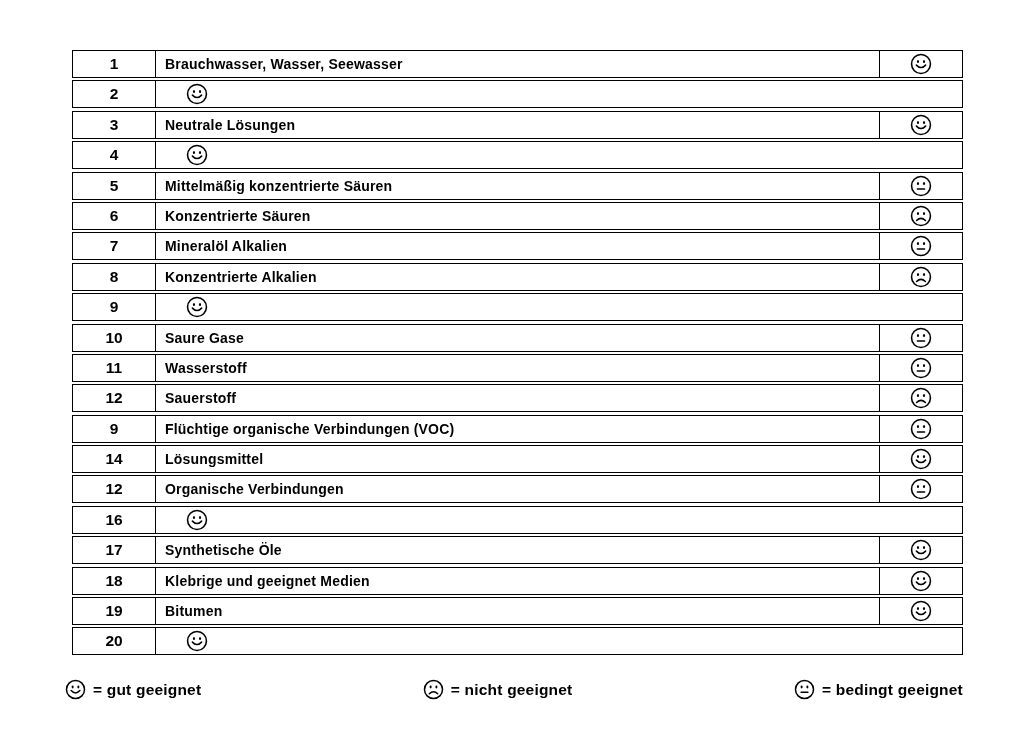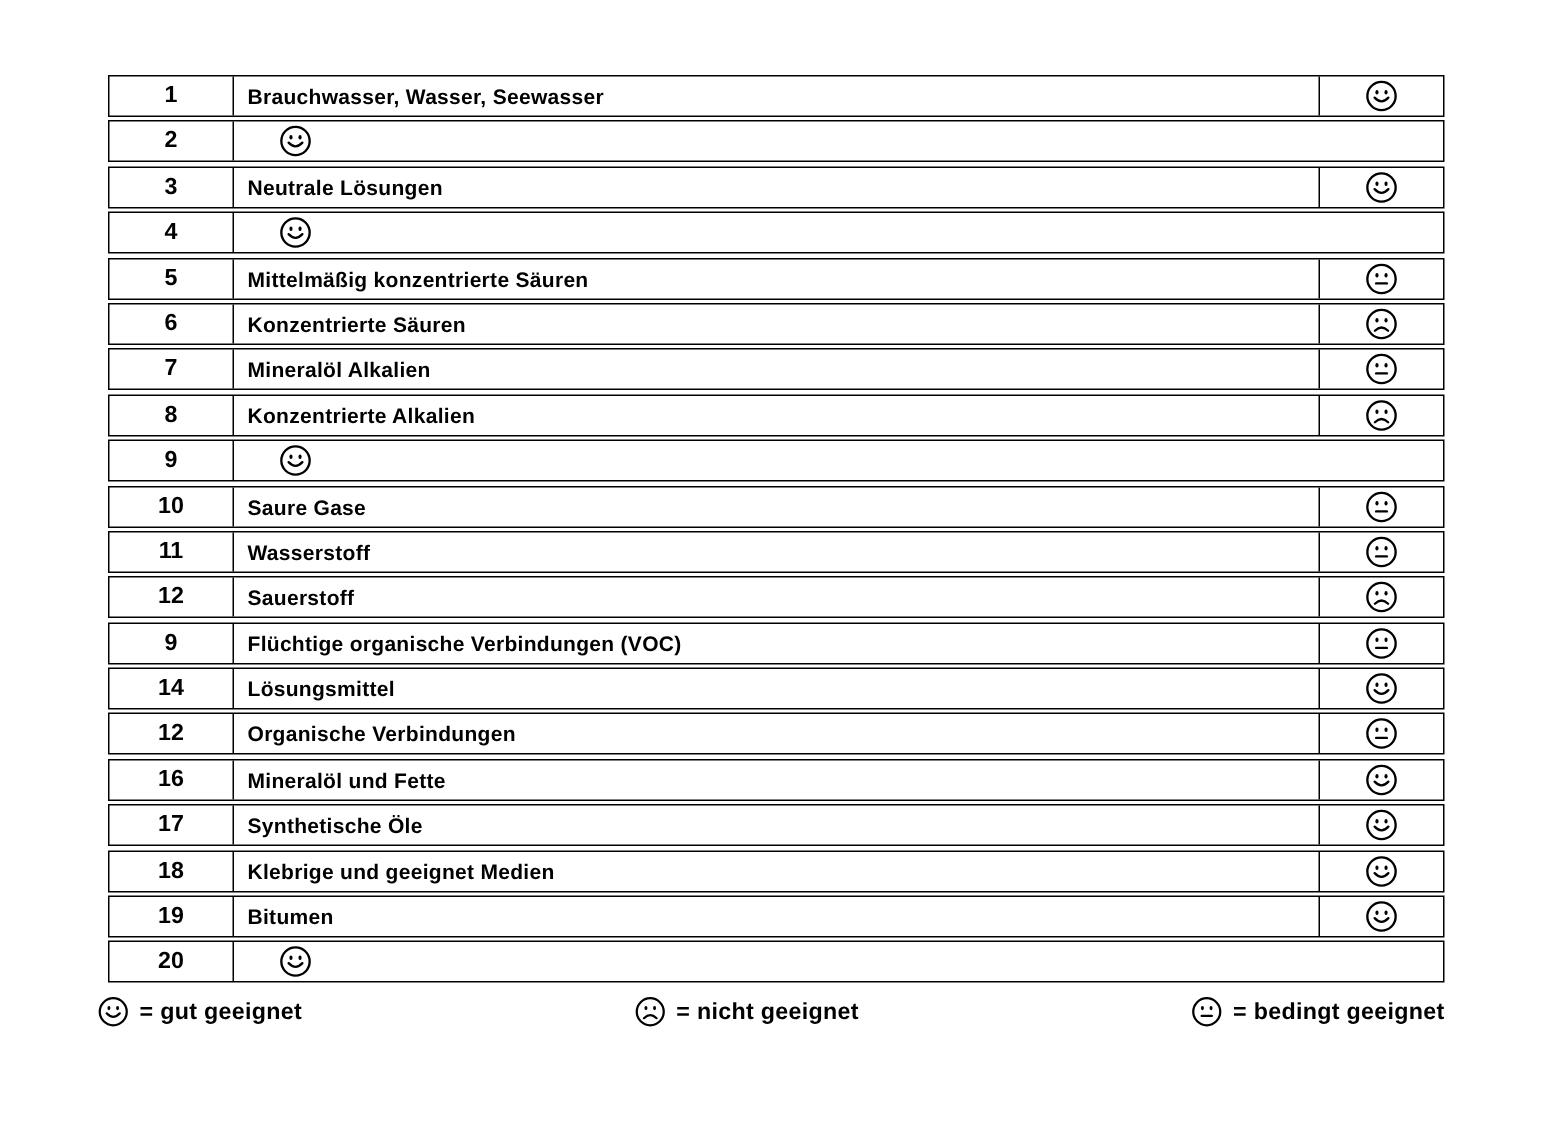--- a/index.html
+++ b/index.html
@@ -59,21 +59,21 @@
     width: 83px;
     justify-content: center;
   }
   .smiley {
     display: block;
   }
   .legend {
     position: absolute;
     left: 65px;
     right: 67px;
-    top: 664px;
+    top: 679px;
     display: flex;
     justify-content: space-between;
     align-items: center;
   }
   .legend-item {
     display: flex;
     align-items: center;
     gap: 7px;
     font-size: 15.5px;
     letter-spacing: 0.2px;
@@ -256,21 +256,20 @@
           <svg class="smiley" width="22" height="22" viewBox="0 0 24 24">
             <circle cx="12" cy="12" r="10.3" fill="none" stroke="#000" stroke-width="1.7"></circle>
             <ellipse cx="8.7" cy="9.2" rx="1.15" ry="1.65" fill="#000"></ellipse>
             <ellipse cx="15.3" cy="9.2" rx="1.15" ry="1.65" fill="#000"></ellipse>
             <line x1="8.1" y1="15.2" x2="15.9" y2="15.2" stroke="#000" stroke-width="1.7" stroke-linecap="round"></line>
           </svg>
         </div>
       </div>
       <div class="row">
         <div class="cell num">16</div>
-        <div class="cell label">Mineralöl und Fette</div>
         <div class="cell icon-cell">
           <svg class="smiley" width="22" height="22" viewBox="0 0 24 24">
             <circle cx="12" cy="12" r="10.3" fill="none" stroke="#000" stroke-width="1.7"></circle>
             <ellipse cx="8.7" cy="9.2" rx="1.15" ry="1.65" fill="#000"></ellipse>
             <ellipse cx="15.3" cy="9.2" rx="1.15" ry="1.65" fill="#000"></ellipse>
             <path d="M7 13.2 Q12 18.6 17 13.2" fill="none" stroke="#000" stroke-width="1.7" stroke-linecap="round"></path>
           </svg>
         </div>
       </div>
       <div class="row">

